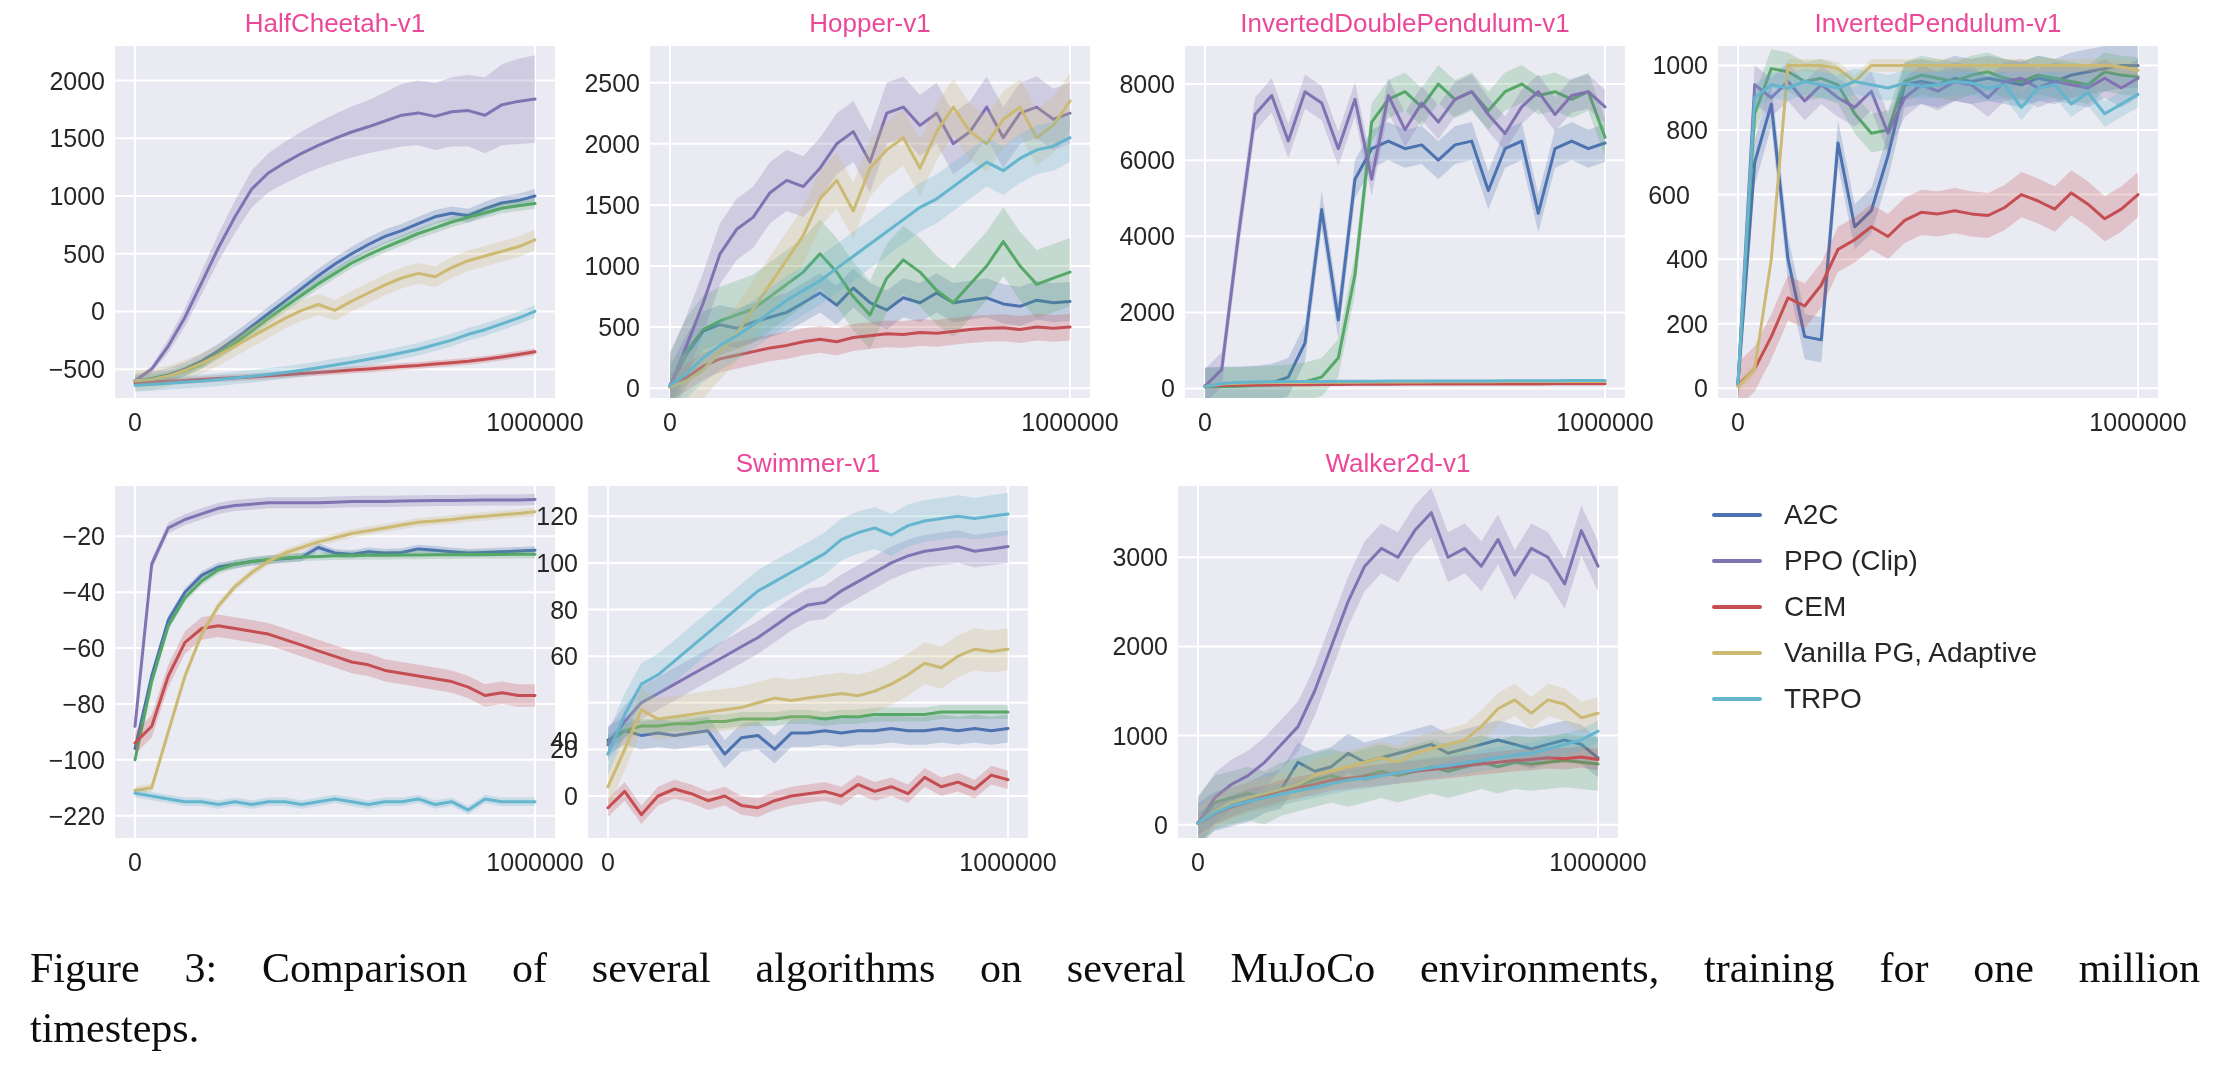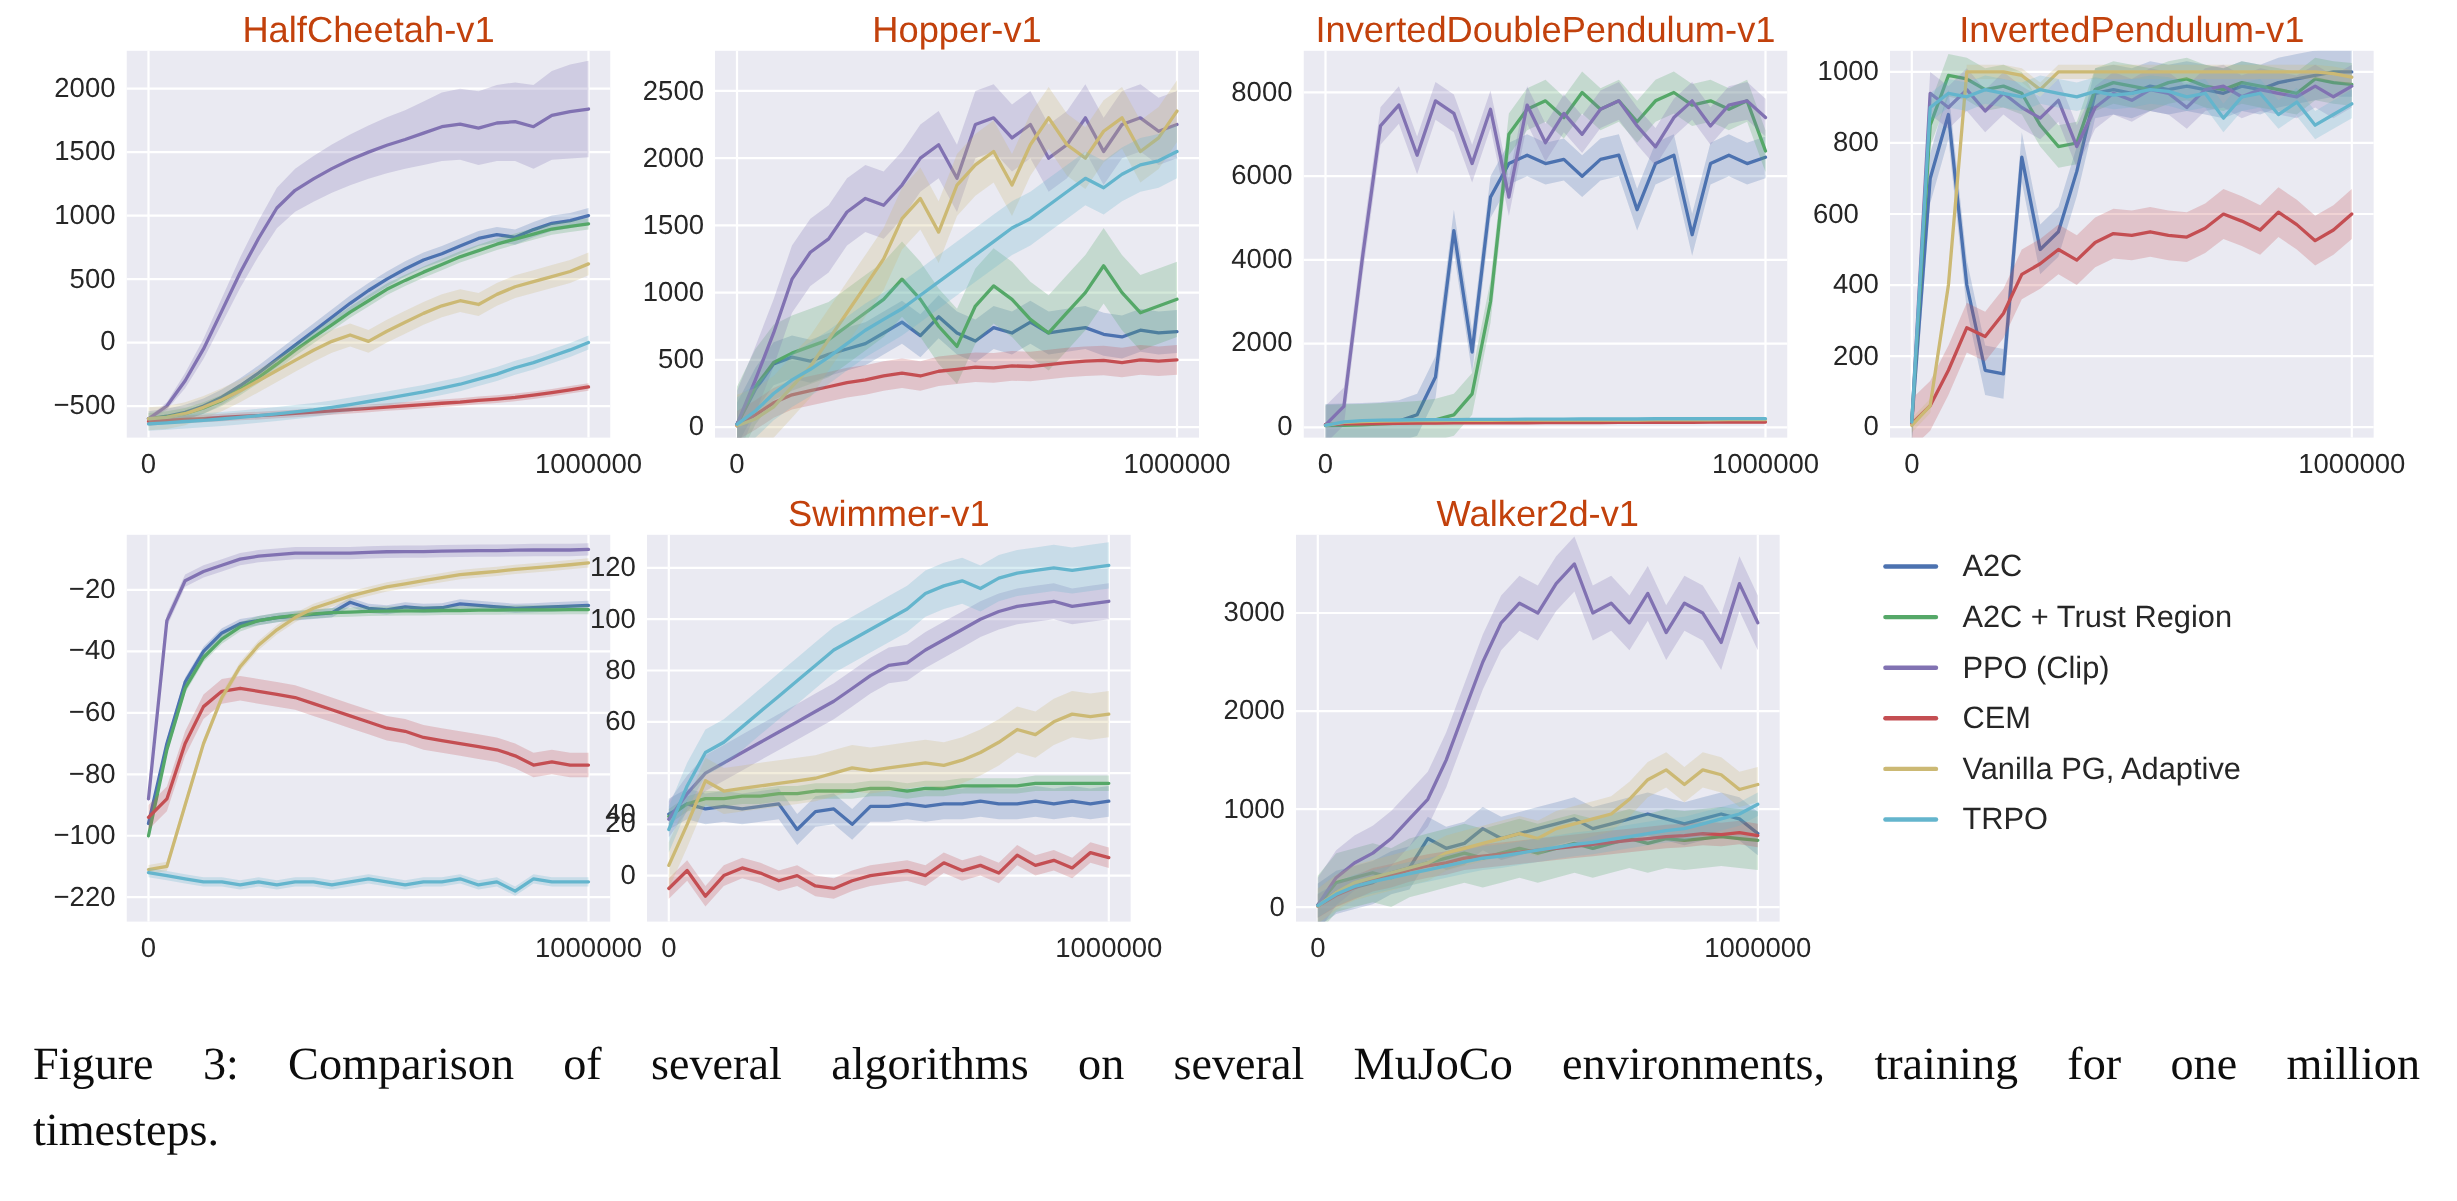--- a/index.html
+++ b/index.html
@@ -1,20 +1,20 @@
 <!DOCTYPE html>
 <html><head>
 <meta charset="utf-8">
 <style>
   html,body{margin:0;padding:0;background:#ffffff;}
   #stage{position:relative;width:2234px;height:1092px;background:#ffffff;overflow:hidden;
          font-family:"Liberation Sans", sans-serif;color:#262626;}
   .chart{position:absolute;width:545px;height:438px;}
   .chart-title{position:absolute;top:2px;left:88px;width:440px;text-align:center;
-               font-size:33px;color:#c2410c;}
+               font-size:26px;color:#ec4899;}
   .plot-wrap{position:absolute;top:40px;left:88px;width:440px;height:352px;}
   .plot-wrap svg{display:block;}
   .ytick{position:absolute;left:0;width:78px;text-align:right;font-size:25px;color:#262626;
          transform:translateY(-50%);}
   .xtick{position:absolute;font-size:25px;color:#262626;transform:translateX(-50%);}
   #legend{position:absolute;left:1712px;top:492px;}
   .legend-row{display:flex;align-items:center;height:46px;}
   .legend-swatch{display:inline-block;width:50px;height:4px;border-radius:2px;margin-right:22px;}
   .legend-label{font-size:28px;color:#262626;}
   #caption{position:absolute;left:30px;top:938px;width:2170px;
@@ -324,24 +324,20 @@
       <span class="xtick" style="left: 108px; top: 402px;">0</span>
       <span class="xtick" style="left: 508px; top: 402px;">1000000</span>
     </div>
 
   <div id="legend">
       <div class="legend-row">
         <span class="legend-swatch" style="background: rgb(76, 114, 176);"></span>
         <span class="legend-label">A2C</span>
       </div>
       <div class="legend-row">
-        <span class="legend-swatch" style="background: rgb(85, 168, 104);"></span>
-        <span class="legend-label">A2C + Trust Region</span>
-      </div>
-      <div class="legend-row">
         <span class="legend-swatch" style="background: rgb(129, 114, 178);"></span>
         <span class="legend-label">PPO (Clip)</span>
       </div>
       <div class="legend-row">
         <span class="legend-swatch" style="background: rgb(196, 78, 82);"></span>
         <span class="legend-label">CEM</span>
       </div>
       <div class="legend-row">
         <span class="legend-swatch" style="background: rgb(204, 185, 116);"></span>
         <span class="legend-label">Vanilla PG, Adaptive</span>

